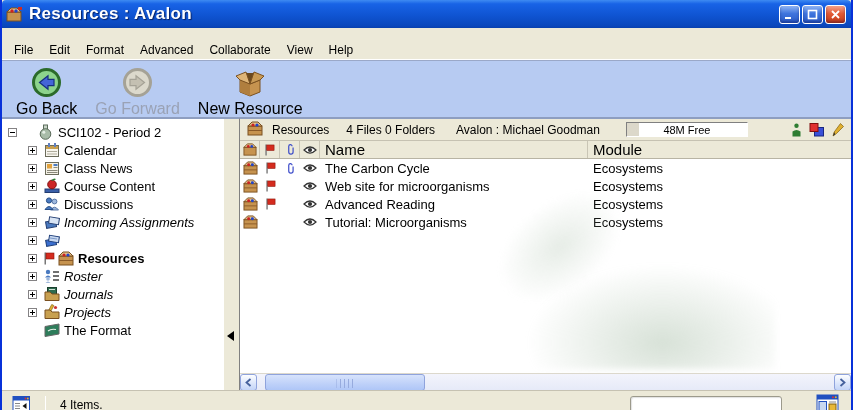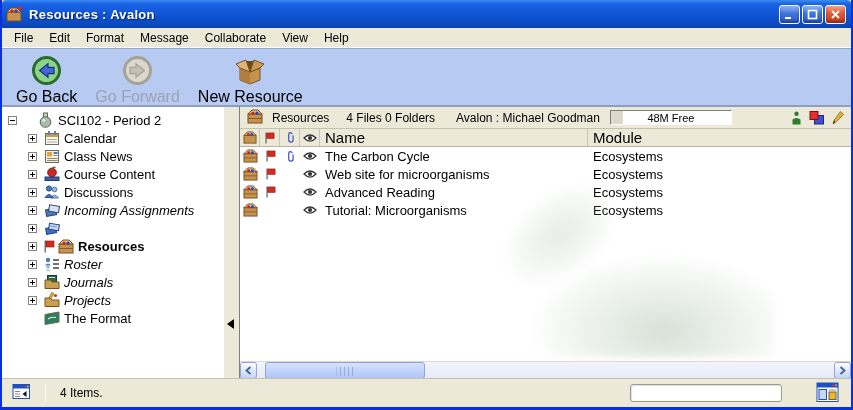--- a/index.html
+++ b/index.html
@@ -8,28 +8,28 @@
   .hidden{visibility:hidden;}
   .italic{font-style:italic;}
   .bold{font-weight:bold;}
 
   .window{position:relative;width:853px;height:410px;border-left:2px solid #0831D9;border-right:2px solid #0831D9;border-bottom:3px solid #0831D9;background:#ECE9D8;}
 
   
   .titlebar{height:28px;display:flex;align-items:center;padding:0 5px 0 4px;
     background:linear-gradient(180deg,#3E8BF2 0%,#1863E6 14%,#0F54D2 55%,#0A47BC 92%,#0940AE 100%);
     border-radius:4px 4px 0 0;}
-  .title-text{color:#fff;font-weight:bold;font-size:13px;margin-left:6px;text-shadow:1px 1px 1px rgba(0,0,30,.6);letter-spacing:.3px;flex:1;white-space:nowrap;}
+  .title-text{color:#fff;font-weight:bold;font-size:17px;margin-left:6px;text-shadow:1px 1px 1px rgba(0,0,30,.6);letter-spacing:.3px;flex:1;white-space:nowrap;}
   .winbtn{width:21px;height:19px;margin-left:2px;border:1px solid #fff;border-radius:3px;display:flex;align-items:center;justify-content:center;
     background:linear-gradient(180deg,#8FB4F4 0%,#3E74DD 45%,#2A5BC8 100%);box-shadow:inset 0 -2px 3px rgba(0,0,60,.35);}
   .winbtn.close{background:linear-gradient(180deg,#F3A188 0%,#E25A35 45%,#C63C17 100%);}
   .winbtn svg{display:block;}
 
   
-  .menubar{height:20px;background:#ECE9D8;display:flex;align-items:flex-end;padding-left:4px;border-bottom:1px solid #FFFFFF;}
+  .menubar{height:32px;background:#ECE9D8;display:flex;align-items:flex-end;padding-left:4px;border-bottom:1px solid #FFFFFF;}
   .menu-item{font-size:12px;color:#000;padding:2px 8px;cursor:default;}
 
   
   .toolbar{height:58px;background:#B7CBF2;border-top:1px solid #9AA8C8;border-bottom:1px solid #8E9EC0;display:flex;align-items:flex-start;padding:4px 0 0 10px;}
   .tbtn{display:flex;flex-direction:column;align-items:center;margin-right:10px;padding:1px 4px;}
   .tbtn .ticonbox{height:32px;display:flex;align-items:center;justify-content:center;}
   .tbtn .tlabel{font-size:16px;color:#000;margin-top:2px;white-space:nowrap;}
   .tbtn.disabled .tlabel{color:#9aa2b5;}
 
   
@@ -44,21 +44,21 @@
   .splitter{width:16px;background:#ECE9D8;position:relative;border-right:1px solid #808080;border-top:1px solid #8E9EC0;}
   .collapse-arrow{position:absolute;top:212px;left:3px;width:0;height:0;border-top:5px solid transparent;border-bottom:5px solid transparent;border-right:7px solid #000;}
 
   .right-pane{flex:1;display:flex;flex-direction:column;border-top:1px solid #8E9EC0;background:#fff;min-width:0;}
 
   .info-bar{height:22px;background:#ECE9D8;border-bottom:1px solid #C6C2B2;display:flex;align-items:center;font-size:12px;color:#000;}
   .info-bar .ibicon{margin-left:7px;}
   .ib-loc{margin-left:9px;}
   .ib-files{margin-left:17px;}
   .ib-owner{margin-left:21px;}
-  .free-box{margin-left:10px;width:122px;height:15px;background:#fff;border:1px solid;border-color:#808080 #fff #fff #808080;position:relative;display:flex;align-items:center;justify-content:center;}
+  .free-box{margin-left:26px;width:122px;height:15px;background:#fff;border:1px solid;border-color:#808080 #fff #fff #808080;position:relative;display:flex;align-items:center;justify-content:center;}
   .free-box .used{position:absolute;left:0;top:0;bottom:0;width:12px;background:#DCD8CA;}
   .free-box .free-label{position:relative;font-size:11px;}
   .ib-spacer{flex:1;}
   .ib-btn{margin-right:7px;display:flex;align-items:center;}
 
   .col-header{height:18px;background:#ECE9D8;border-bottom:1px solid #B8B4A4;display:flex;align-items:center;font-size:15px;color:#000;}
   .col-cell{display:flex;align-items:center;justify-content:center;height:100%;border-right:1px solid #C9C5B5;flex:0 0 20px;width:20px;}
   .col-cell.txt{justify-content:flex-start;padding-left:5px;}
   .col-name{flex:0 0 268px;width:268px;}
   .col-module{flex:1;border-right:none;}
@@ -120,21 +120,21 @@
       <svg width="11" height="11" viewBox="0 0 11 11">
           <path d="M2,2 L9,9 M9,2 L2,9" stroke="#fff" stroke-width="1.8"></path>
         </svg>
     </div>
   </div>
 
   <div class="menubar">
     <span class="menu-item">File</span>
     <span class="menu-item">Edit</span>
     <span class="menu-item">Format</span>
-    <span class="menu-item">Message</span>
+    <span class="menu-item">Advanced</span>
     <span class="menu-item">Collaborate</span>
     <span class="menu-item">View</span>
     <span class="menu-item">Help</span>
   </div>
 
   <div class="toolbar">
     <div class="tbtn">
       <span class="ticonbox">
         <svg width="31" height="31" viewBox="0 0 31 31">
           <circle cx="15.5" cy="15.5" r="13" fill="#8CD48C" stroke="#2B6B2B" stroke-width="3"></circle>

